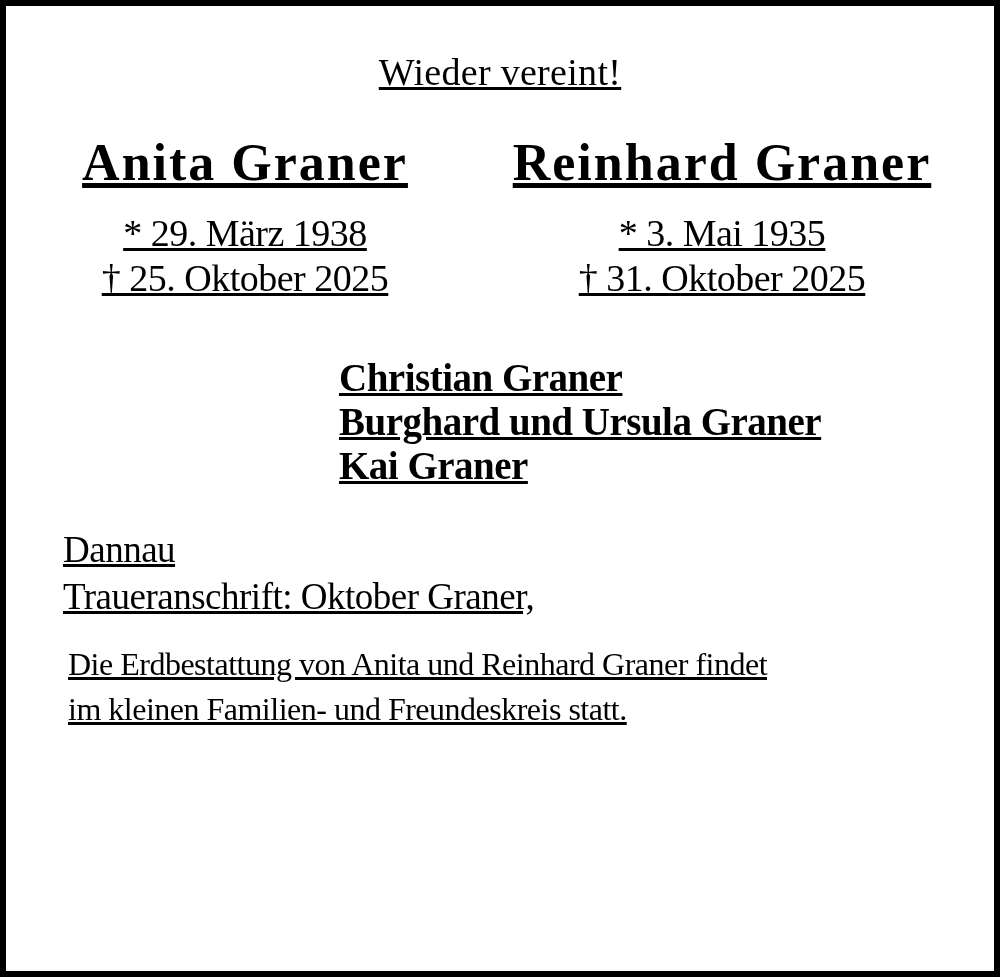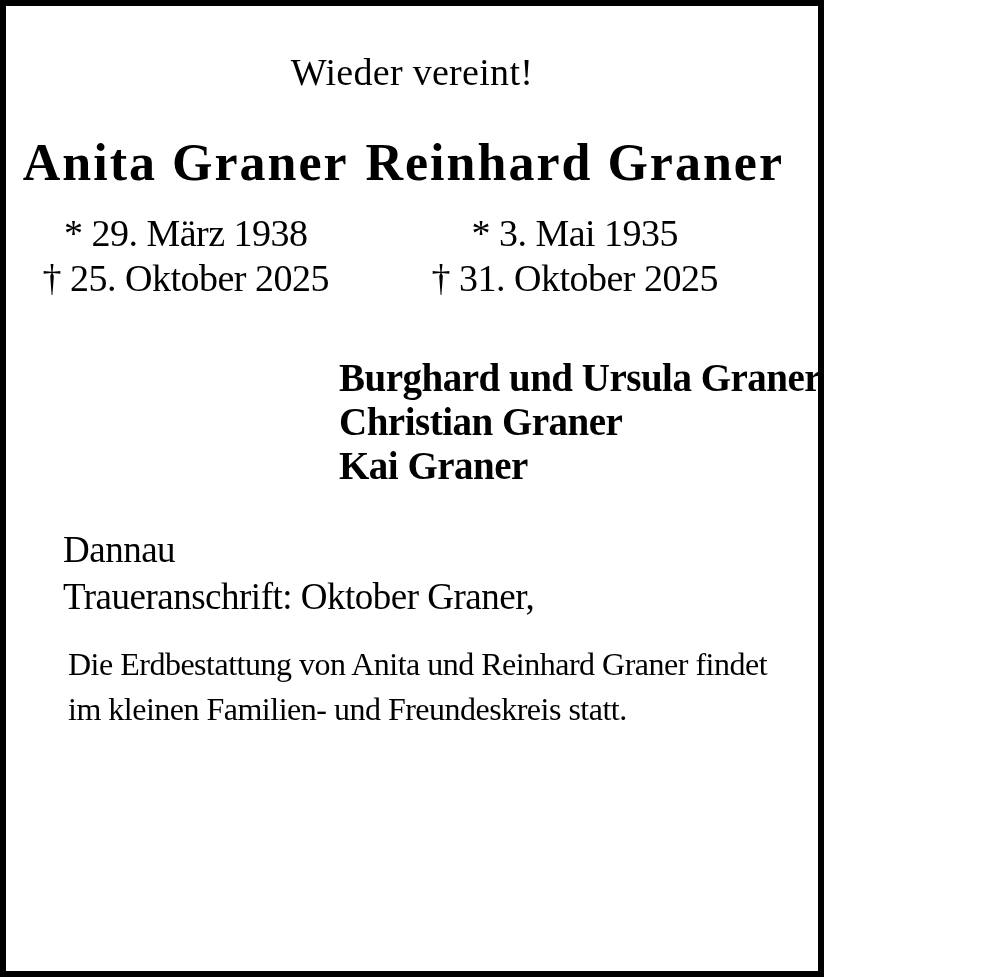--- a/index.html
+++ b/index.html
@@ -5,25 +5,26 @@
   * { margin: 0; padding: 0; box-sizing: border-box; }
   html, body { background: #ffffff; }
   body {
     width: 1000px;
     height: 977px;
     font-family: "Liberation Serif", "DejaVu Serif", serif;
     color: #000000;
     overflow: hidden;
   }
   .page {
-    width: 824px;
+    width: 1000px;
     height: 977px;
     background: #ffffff;
     border: 6px solid #000000;
     overflow: hidden;
+    text-decoration: underline;
   }
   .line { white-space: nowrap; }
 
   .title {
     margin-top: 46px;
     text-align: center;
     font-size: 38px;
     line-height: 40px;
     font-weight: normal;
     letter-spacing: 0.3px;
@@ -102,22 +103,22 @@
       <div class="person-name line">Reinhard Graner</div>
       <div class="person-dates">
         <div class="line">* 3. Mai 1935</div>
         <div class="line">† 31. Oktober 2025</div>
       </div>
     </div>
 
   </div>
 
   <div class="mourners">
+    <div class="line">Christian Graner</div>
     <div class="line">Burghard und Ursula Graner</div>
-    <div class="line">Christian Graner</div>
     <div class="line">Kai Graner</div>
   </div>
 
   <div class="place line">Dannau</div>
 
   <div class="address">
     <div class="line">Traueranschrift: Oktober Graner,</div>
   </div>
 
   <div class="closing">

